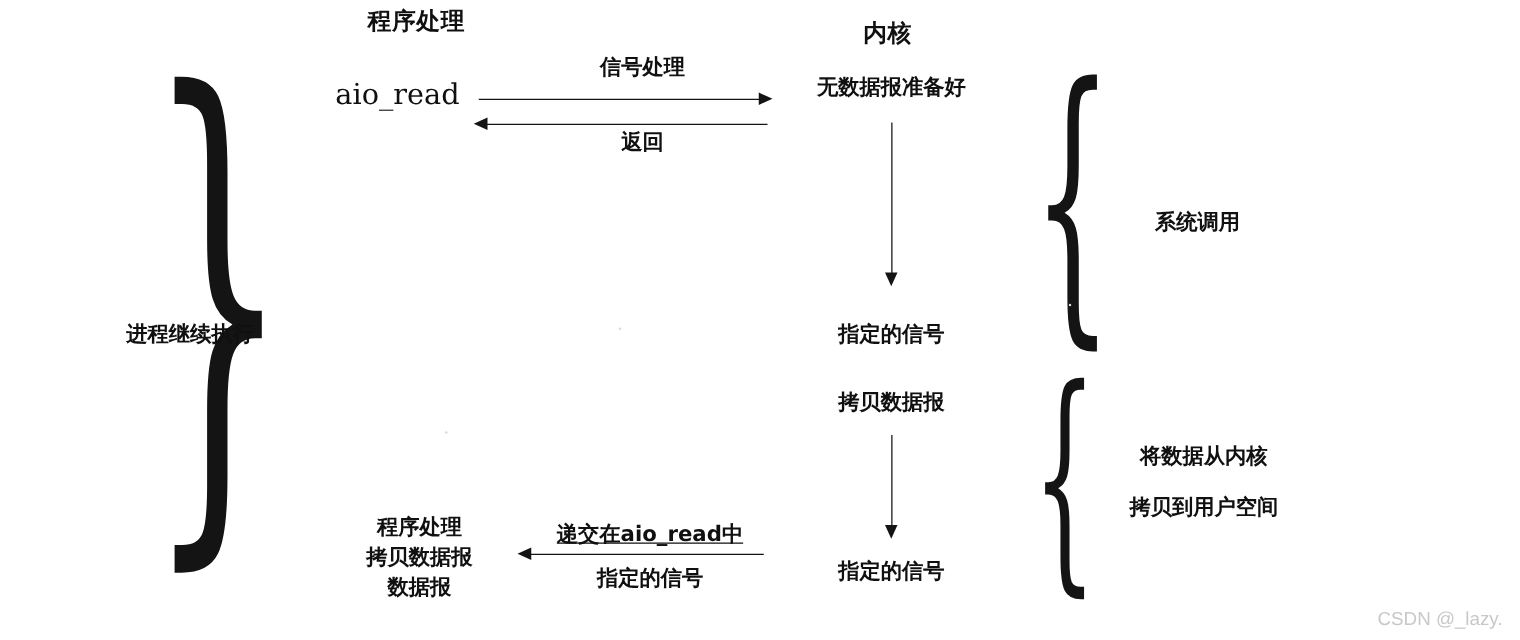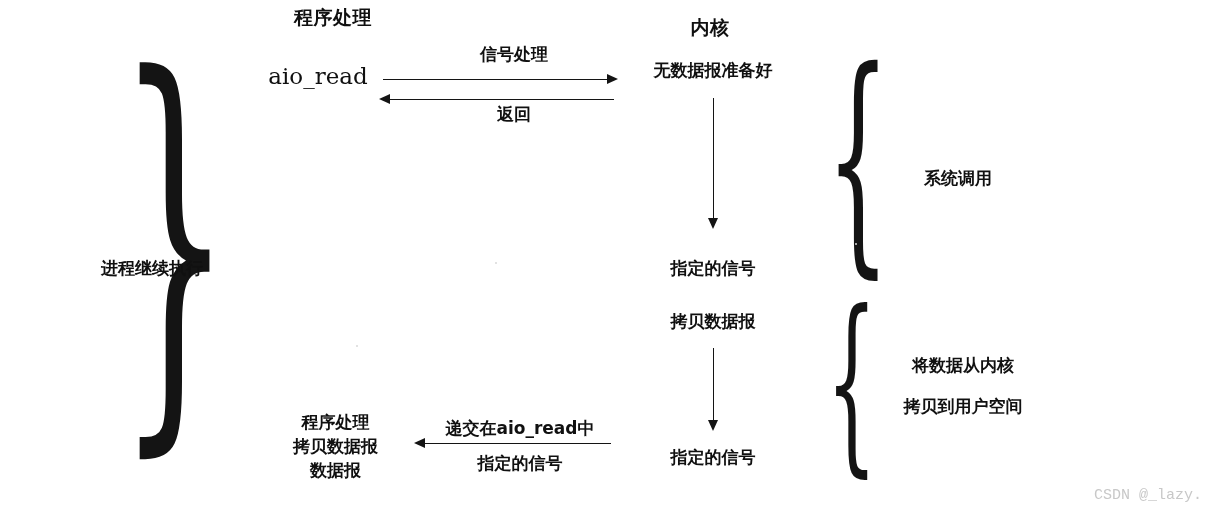--- a/index.html
+++ b/index.html
@@ -71,21 +71,21 @@
     position: absolute;
     color: #141414;
     font-family: "DejaVu Serif", "Liberation Serif", serif;
   }
   .watermark {
     position: absolute;
     right: 14px;
     bottom: 8px;
     color: #c8c8c8;
     font-size: 15px;
-    font-family: Liberation Mono, monospace;
+    font-family: Liberation Sans, sans-serif;
   }
   .speck {
     position: absolute;
     background: #d8d8d8;
     width: 2px;
     height: 2px;
     border-radius: 50%;
   }
 </style>
 </head>
@@ -127,20 +127,20 @@
 
 <div class="brace" style="left:232px; top:56px; font-size:430px; line-height:0.86; transform:scaleX(0.42) scaleX(-1); transform-origin:left top;">{</div>
 <div class="label txt" style="left:72px; top:258px; width:160px;">进程继续执行</div>
 
 <div class="label txt" style="left:258px; top:412px; width:155px;">程序处理</div>
 <div class="label txt" style="left:258px; top:436px; width:155px;">拷贝数据报</div>
 <div class="label txt" style="left:258px; top:460px; width:155px;">数据报</div>
 
 <div class="hline" style="left:422px; top:443px; width:189px;"></div>
 <div class="arrowhead-l" style="left:414px; top:438px;"></div>
-<div class="label txt" style="left:420px; top:418px; width:200px;">递交在aio_read中</div>
+<div class="label txt" style="left:420px; top:418px; width:200px;text-decoration:underline;">递交在aio_read中</div>
 <div class="label txt" style="left:420px; top:453px; width:200px;">指定的信号</div>
 
 <div class="speck" style="left:495px; top:262px;"></div>
 <div class="speck" style="left:855px; top:243px;"></div>
 <div class="speck" style="left:356px; top:345px;"></div>
 
 <div class="watermark">CSDN @_lazy.</div>
 
 </body></html>

